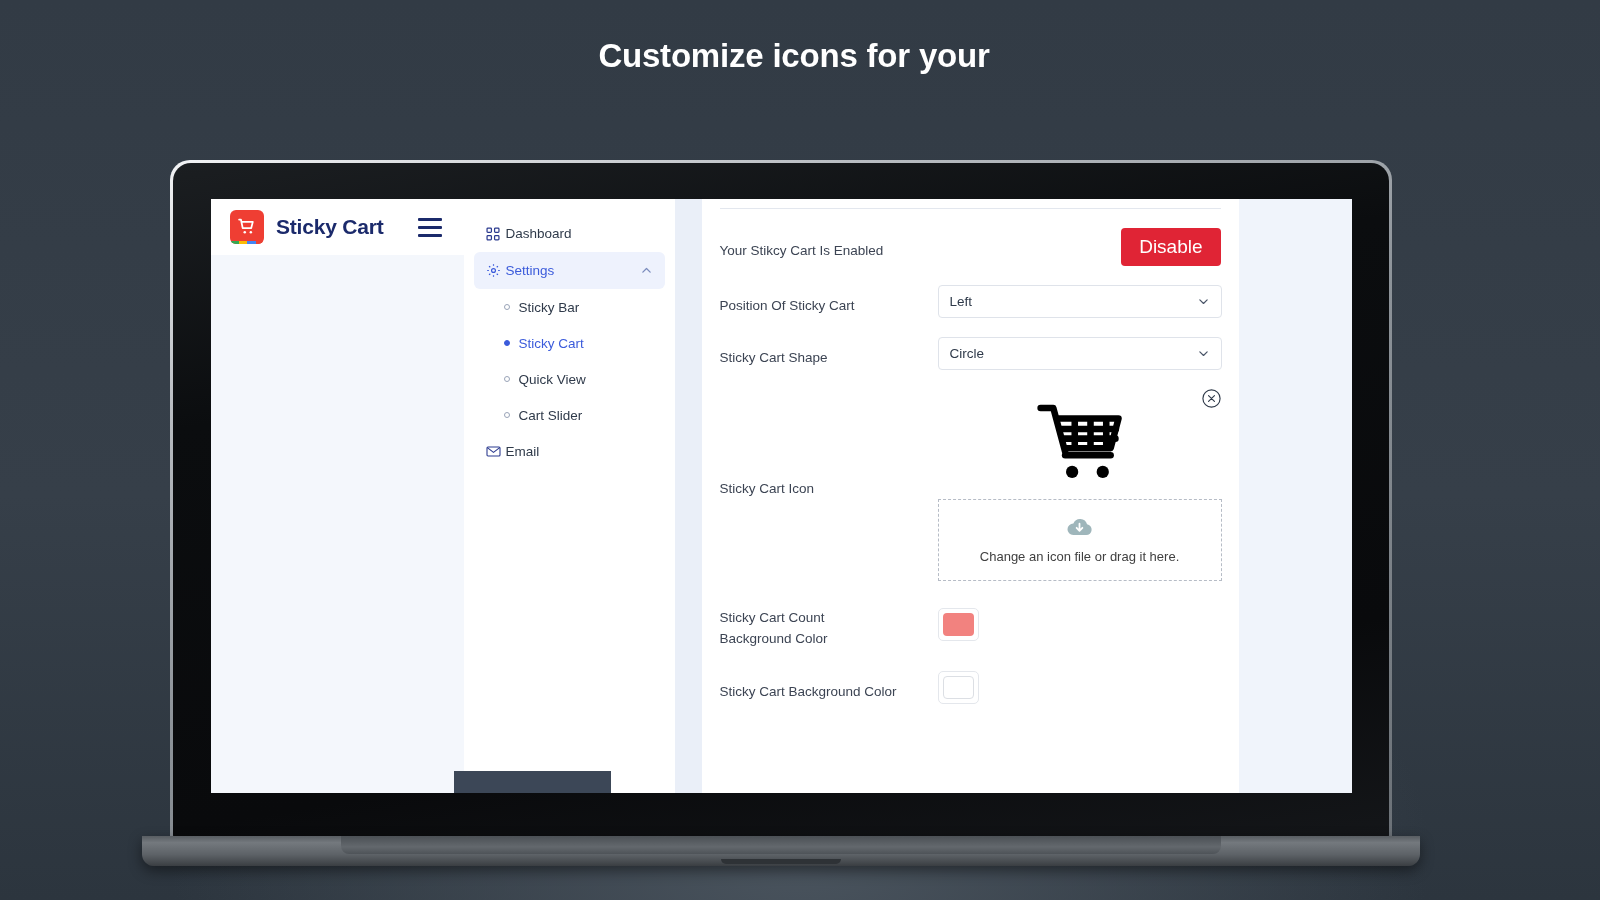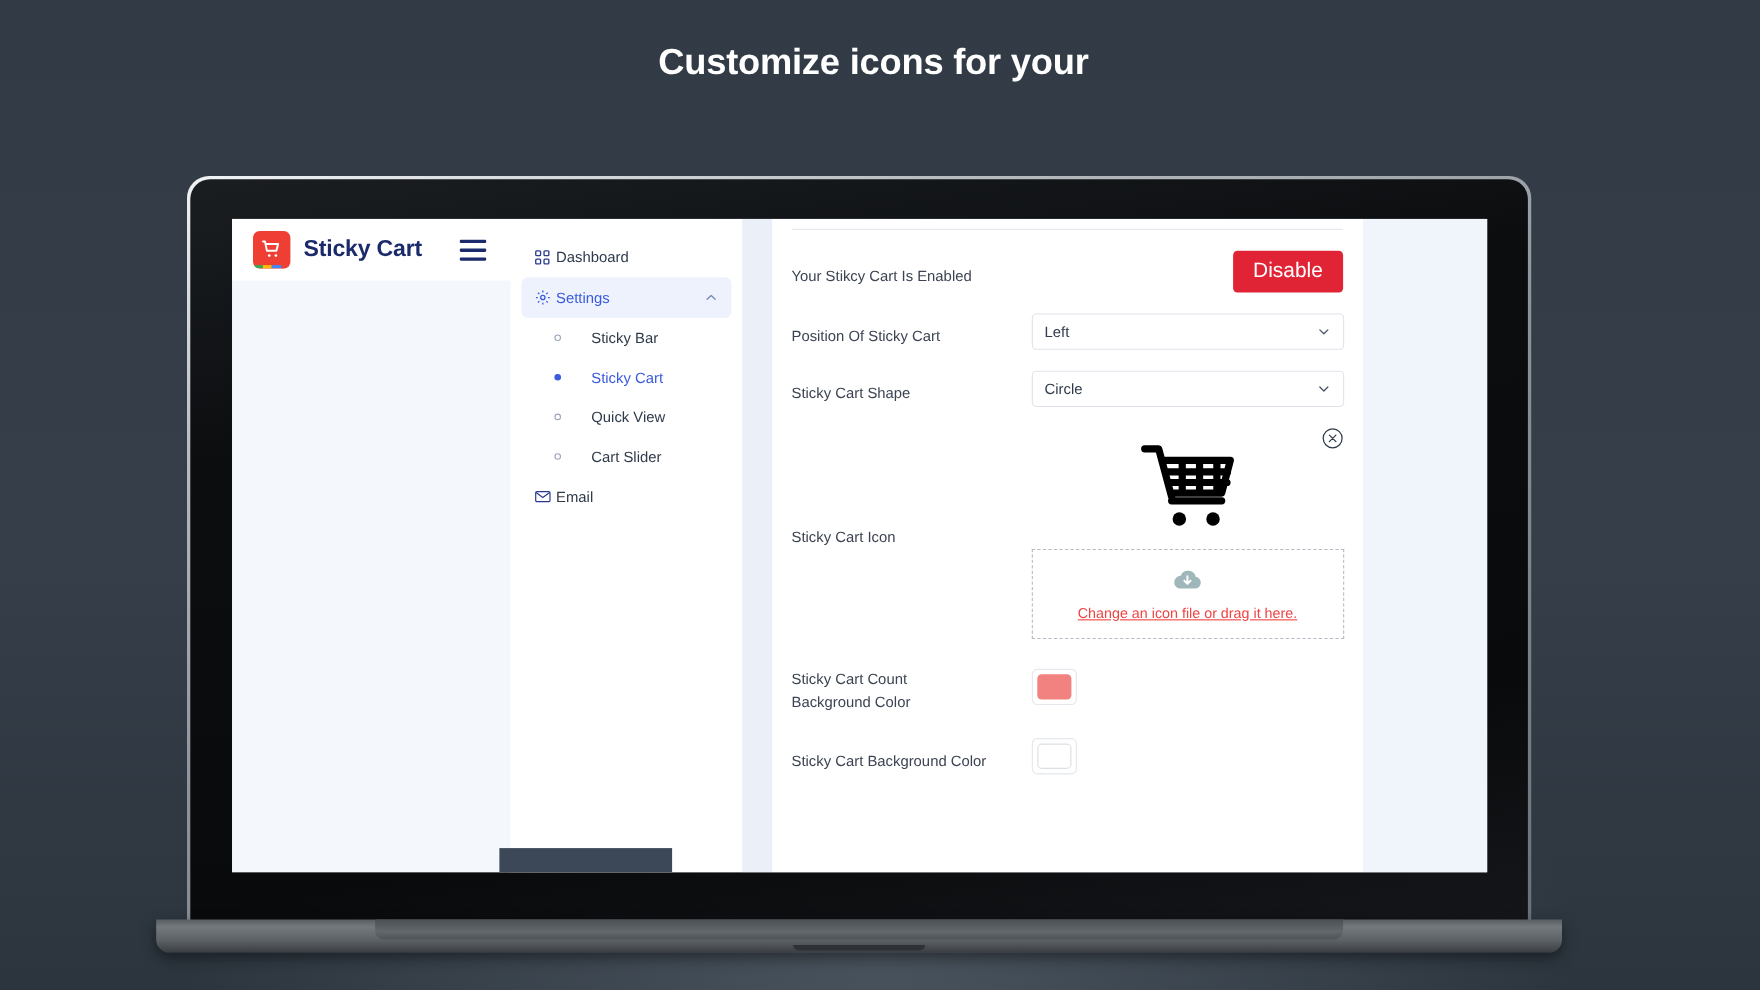--- a/index.html
+++ b/index.html
@@ -170,21 +170,21 @@
     color: #3b5bdb;
   }
   .nav-item.is-active .nav-icon { color: #3b5bdb; }
   .nav-item .chev { margin-left: auto; display: flex; color: #7b8cbd; }
   .nav-label { white-space: nowrap; }
 
   .subnav { padding-left: 18px; }
   .subnav-item {
     display: flex;
     align-items: center;
-    gap: 28px;
+    gap: 9px;
     height: 36px;
     padding: 0 12px;
     font-size: 13.5px;
     color: #2f3a4a;
     cursor: pointer;
   }
   .subnav-item .bullet {
     width: 6px; height: 6px;
     border-radius: 50%;
     border: 1.2px solid #9aa4b8;
@@ -291,22 +291,21 @@
     display: flex;
     flex-direction: column;
     align-items: center;
     justify-content: center;
     gap: 7px;
     margin-top: 8px;
     cursor: pointer;
   }
   .dropzone-text {
     font-size: 13px;
-    color: #ef4444;
-    text-decoration: underline;
+    color: #404040;
   }
 
   .swatch-outer {
     width: 41px; height: 33px;
     border: 1px solid #e4e7ec;
     border-radius: 5px;
     background: #ffffff;
     display: flex; align-items: center; justify-content: center;
     cursor: pointer;
   }

